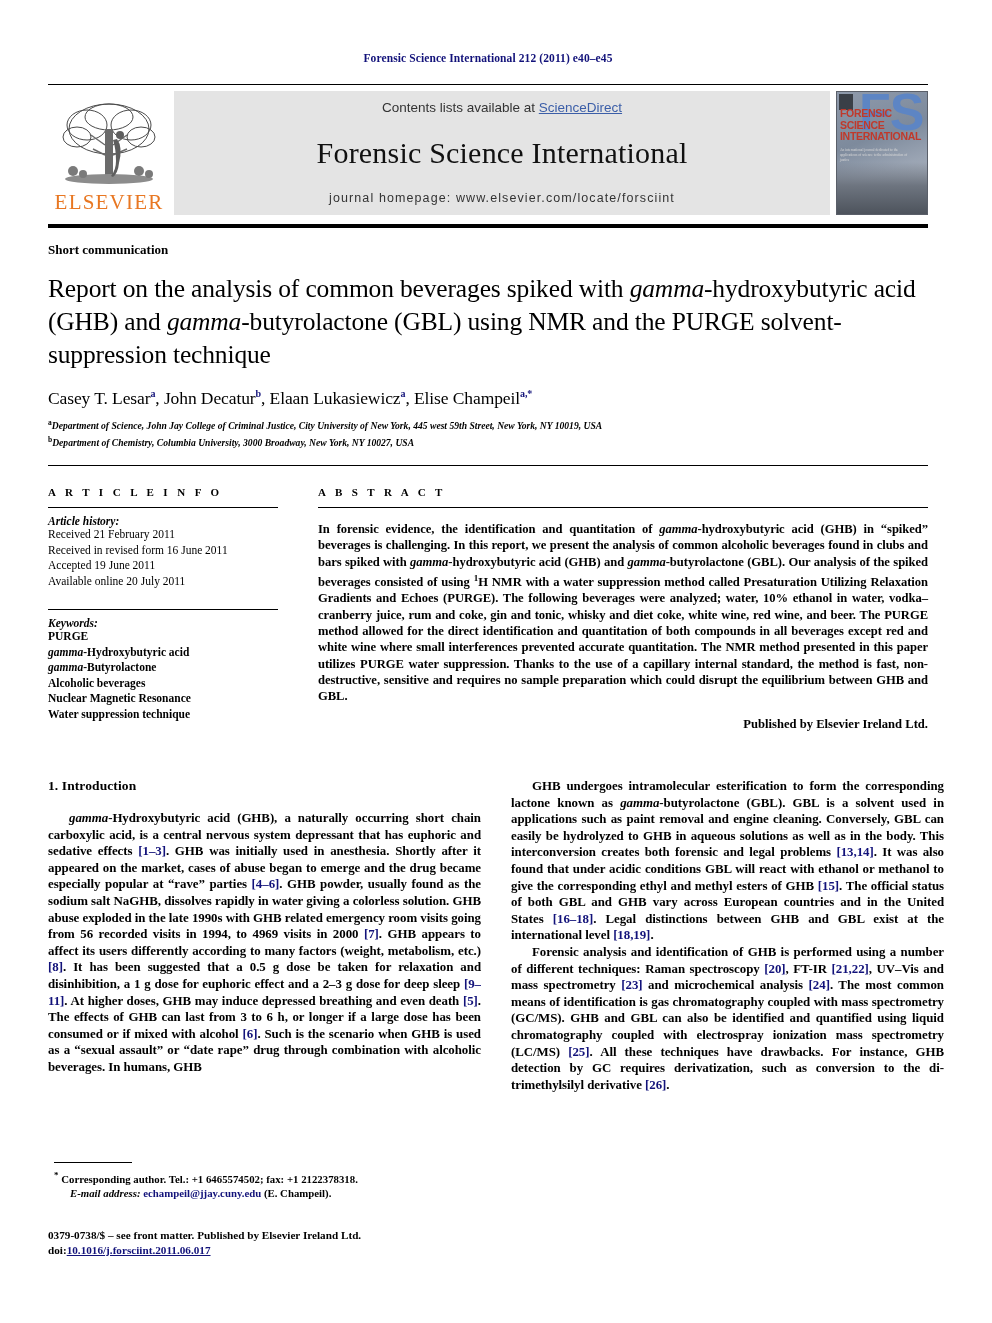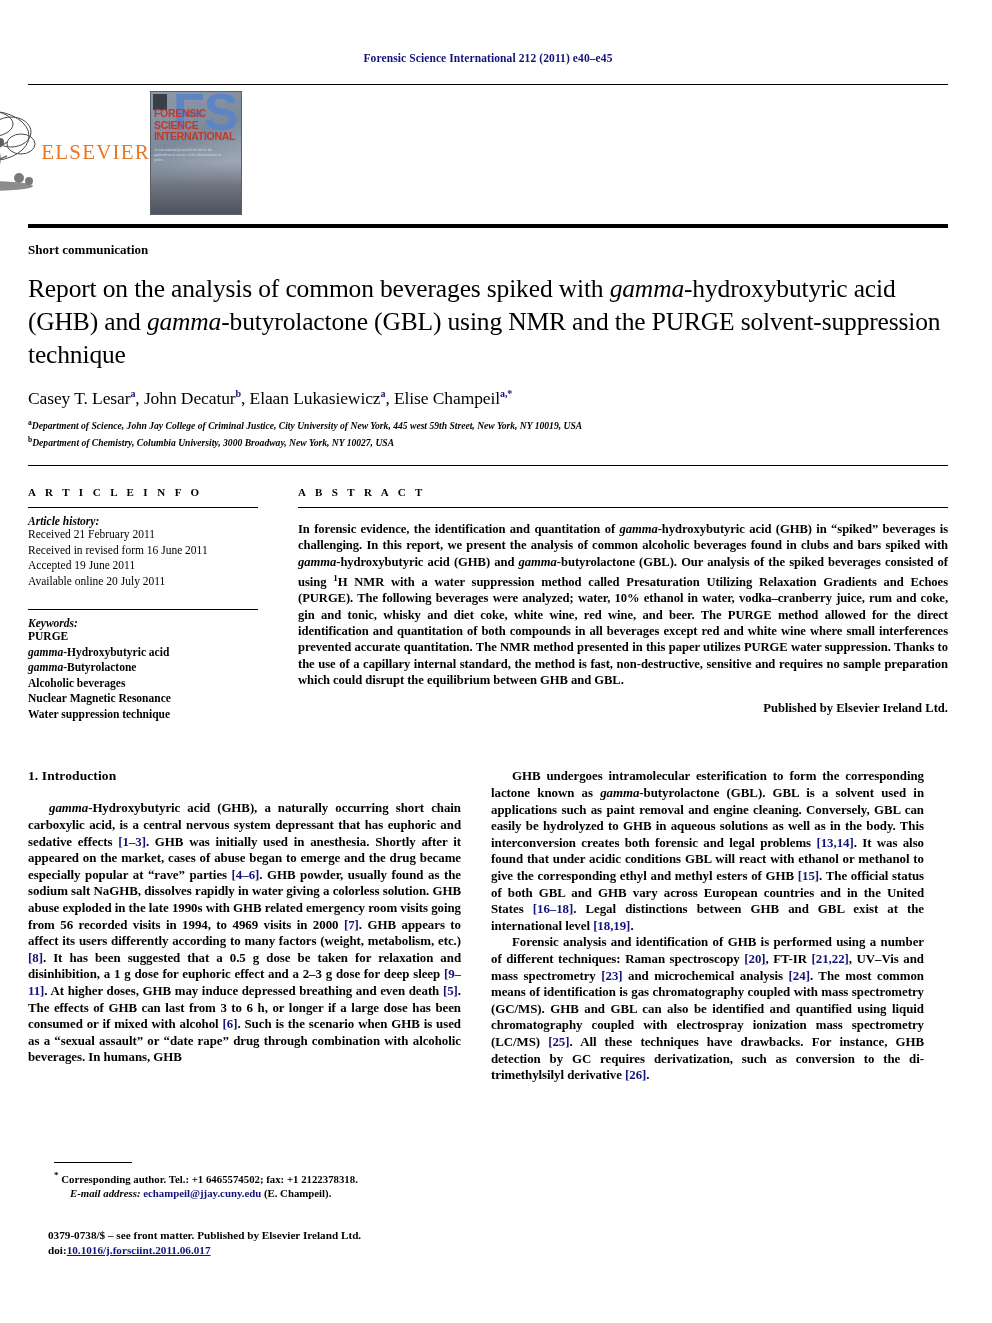--- a/index.html
+++ b/index.html
@@ -13,21 +13,21 @@
     font-family: "Liberation Serif", "DejaVu Serif", serif;
     color: #000000;
     position: relative;
     overflow: hidden;
   }
   .page {
     width: 976px;
     height: 1323px;
     position: relative;
     box-sizing: border-box;
-    padding: 0 28px;
+    padding: 0 48px;
   }
 
   
   .running-head {
     text-align: center;
     font-size: 11.5px;
     font-weight: bold;
     color: #12127a;
     padding-top: 52px;
     letter-spacing: .1px;
@@ -39,21 +39,21 @@
     display: flex;
     align-items: stretch;
     height: 124px;
     border-top: 1.6px solid #000;
     padding-top: 6px;
   }
   .elsevier-logo {
     width: 122px;
     flex: 0 0 122px;
     display: flex;
-    flex-direction: row;
+    flex-direction: column;
     align-items: center;
     justify-content: flex-end;
     padding-bottom: 2px;
   }
   .tree-svg { display:block; }
   .elsevier-word {
     font-family: "Liberation Serif", serif;
     font-size: 21px;
     letter-spacing: 1.2px;
     color: #e87722;
@@ -344,20 +344,27 @@
           </g>
           <g fill="#5e5e5e">
             <path d="M60 40 q6 8 2 24 q-1 10 -6 14 l-2 -1 q5 -6 5 -15 q0 -12 -3 -21 Z"></path>
             <circle cx="63" cy="36" r="4"></circle>
           </g>
         </svg>
       </span>
       <div class="elsevier-word">ELSEVIER</div>
     </div>
 
+    <div class="banner-center">
+      <div class="contents-line">
+        <span>Contents lists available at </span><a class="sd" href="#">ScienceDirect</a>
+      </div>
+      <div class="journal-name">Forensic Science International</div>
+      <div class="homepage-line">journal homepage: www.elsevier.com/locate/forsciint</div>
+    </div>
 
     <div class="cover-thumb">
       <div class="cover-corner"></div>
       <div class="cover-fsi">FSI</div>
       <div class="cover-red">
         <div>FORENSIC</div>
         <div>SCIENCE</div>
         <div>INTERNATIONAL</div>
       </div>
       <div class="cover-sub">An international journal dedicated to the applications of science to the administration of justice</div>

